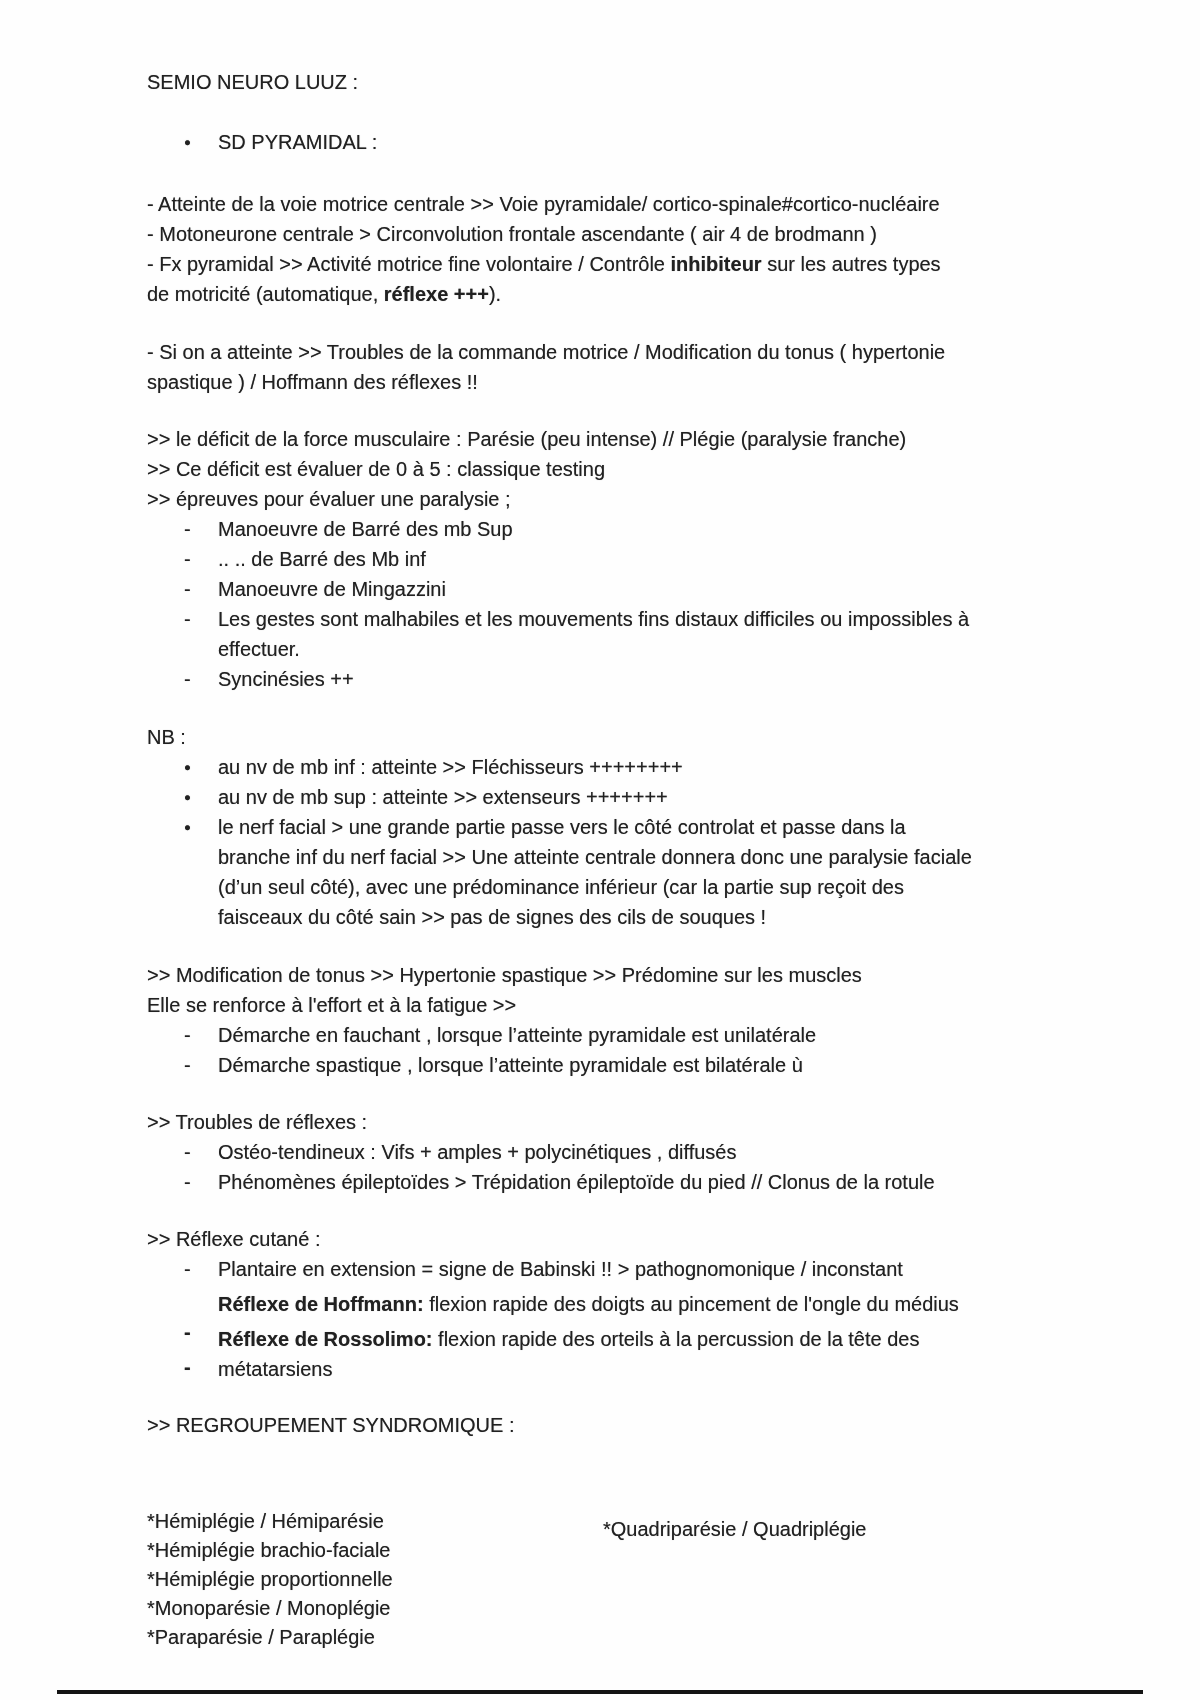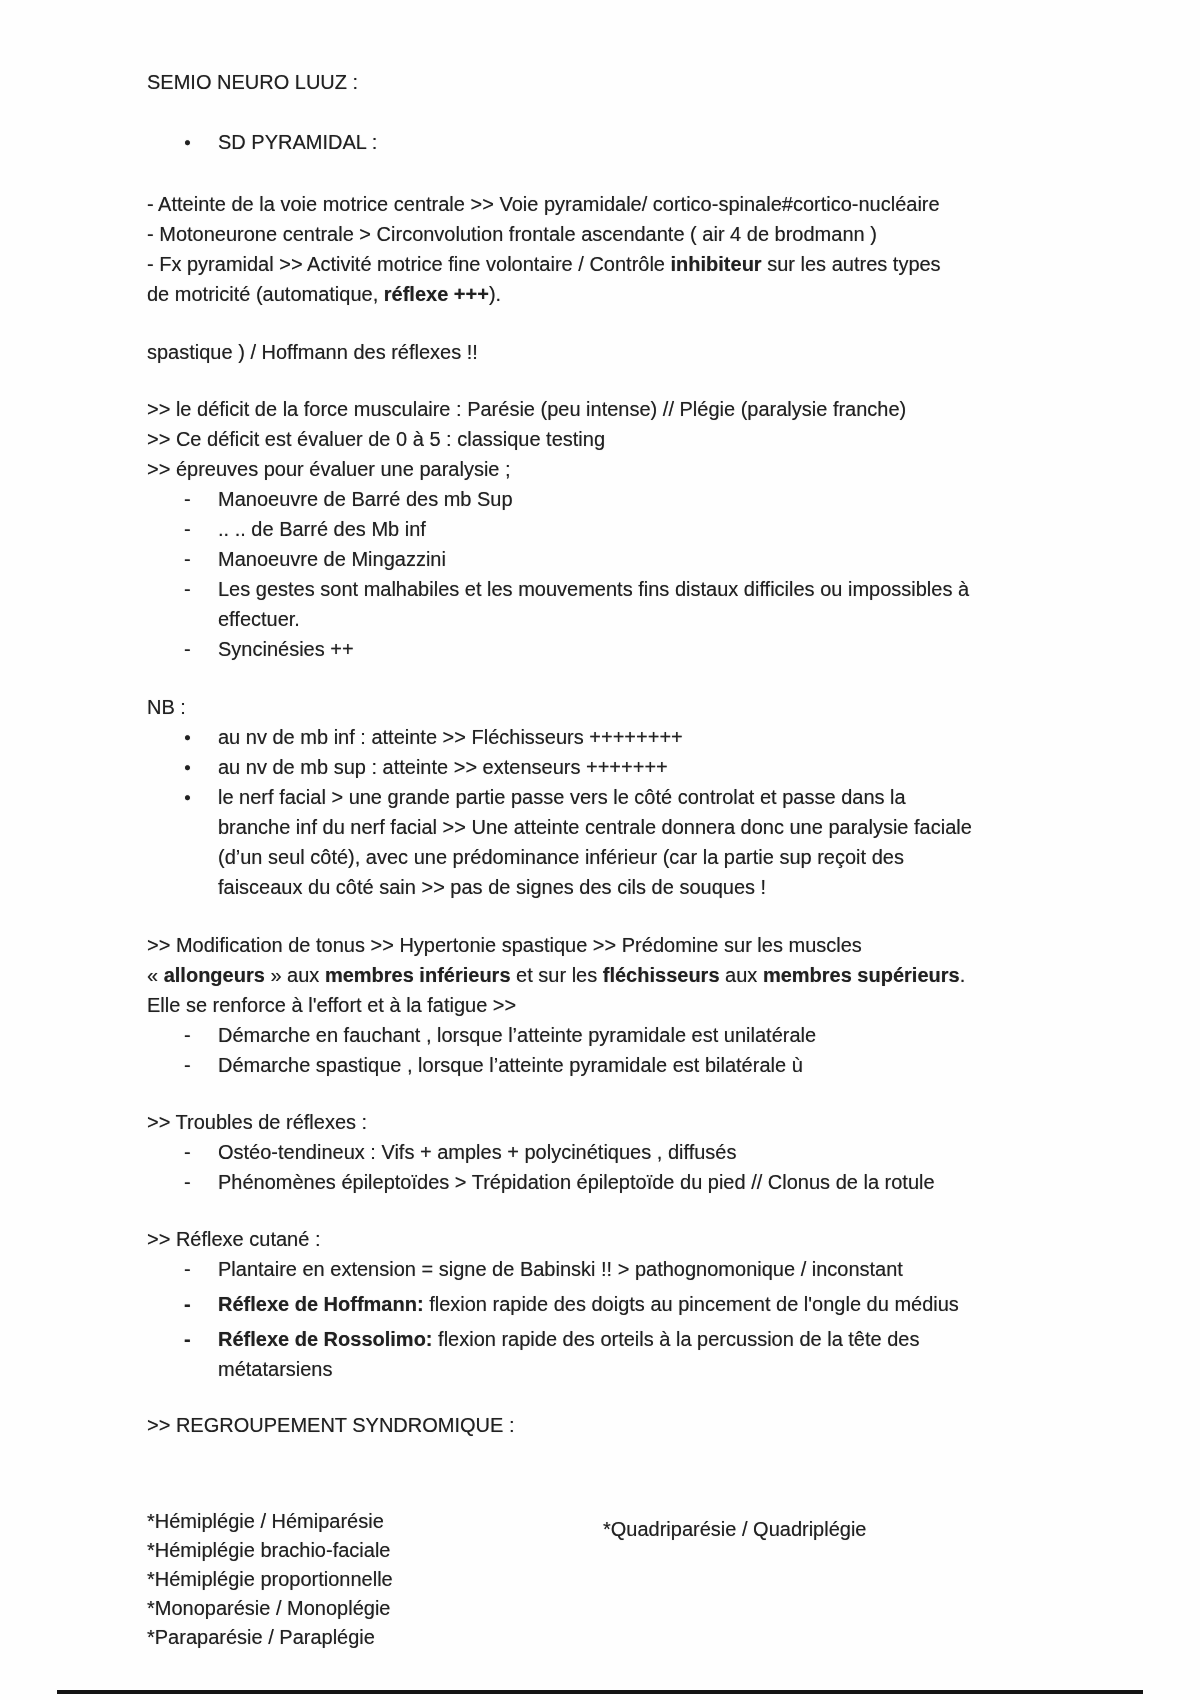--- a/index.html
+++ b/index.html
@@ -11,21 +11,21 @@
     background:#fefefe;
     overflow:hidden;
     font-family:"Liberation Sans","DejaVu Sans",sans-serif;
     font-size:20px;
     line-height:30px;
     color:#212121;
     text-shadow:0 0 0.7px rgba(45,45,45,0.55);
   }
   .doc { position:absolute; left:147px; top:67px; width:945px; }
   .line { white-space:nowrap; height:30px; }
-  .b { font-weight:bold; }
+  .b { font-weight:bold;margin-top:28px; }
   .para { }
   .item { position:relative; padding-left:71px; }
   .item > .marker { position:absolute; left:37px; top:0; line-height:30px; }
   .item.bullet > .marker { font-size:11.5px; }
   .item.dash > .marker { font-size:20px; }
   .gap { width:100%; }
   .columns { position:relative;margin-top:40px; }
   .columns .line { height:29px; line-height:29px; }
   .col-right { position:absolute; left:456px; top:8px; }
   .bottom-rule {
@@ -53,20 +53,21 @@
       </div>
       <div class="gap" style="height: 32px;"></div>
       <div class="para">
         <div class="line"><span>- Atteinte de la voie motrice centrale  &gt;&gt; Voie pyramidale/ cortico-spinale#cortico-nucléaire</span></div>
         <div class="line"><span>- Motoneurone centrale  &gt; Circonvolution frontale ascendante ( air 4 de brodmann )</span></div>
         <div class="line"><span>- Fx pyramidal &gt;&gt; Activité motrice fine volontaire  / Contrôle </span><span class="b">inhibiteur</span><span> sur les autres types</span></div>
         <div class="line"><span>de motricité (automatique, </span><span class="b">réflexe +++</span><span>).</span></div>
       </div>
       <div class="gap" style="height: 28px;"></div>
       <div class="para">
+        <div class="line"><span>- Si on a atteinte &gt;&gt; Troubles de la commande motrice / Modification du tonus ( hypertonie</span></div>
         <div class="line"><span>spastique ) / Hoffmann des réflexes !!</span></div>
       </div>
       <div class="gap" style="height: 27px;"></div>
       <div class="para">
         <div class="line"><span>&gt;&gt; le déficit de la force musculaire : Parésie (peu intense) // Plégie (paralysie franche)</span></div>
         <div class="line"><span>&gt;&gt; Ce déficit est évaluer de 0 à 5 : classique testing</span></div>
         <div class="line"><span>&gt;&gt; épreuves pour évaluer une paralysie ;</span></div>
       </div>
       <div class="item dash">
         <span class="marker">-</span>
@@ -104,21 +105,20 @@
       <div class="item bullet">
         <span class="marker">●</span>
         <div class="line"><span>le nerf facial &gt; une grande partie passe vers le côté controlat et passe dans la</span></div>
         <div class="line"><span>branche inf du nerf facial &gt;&gt; Une atteinte centrale donnera donc une paralysie faciale</span></div>
         <div class="line"><span>(d’un seul côté), avec une prédominance inférieur (car la partie sup reçoit des</span></div>
         <div class="line"><span>faisceaux du côté sain &gt;&gt; pas de signes des cils de souques !</span></div>
       </div>
       <div class="gap" style="height: 28px;"></div>
       <div class="para">
         <div class="line"><span>&gt;&gt; Modification de tonus &gt;&gt; Hypertonie spastique  &gt;&gt; Prédomine sur les muscles</span></div>
-        <div class="line"><span>« </span><span class="b">allongeurs</span><span> » aux </span><span class="b">membres inférieurs</span><span> et sur les </span><span class="b">fléchisseurs</span><span> aux </span><span class="b">membres supérieurs</span><span>.</span></div>
         <div class="line"><span>Elle se renforce à l'effort et à la fatigue &gt;&gt;</span></div>
       </div>
       <div class="item dash">
         <span class="marker">-</span>
         <div class="line"><span>Démarche en fauchant , lorsque l’atteinte pyramidale est unilatérale</span></div>
       </div>
       <div class="item dash">
         <span class="marker">-</span>
         <div class="line"><span>Démarche spastique  , lorsque l’atteinte pyramidale est bilatérale ù</span></div>
       </div>

